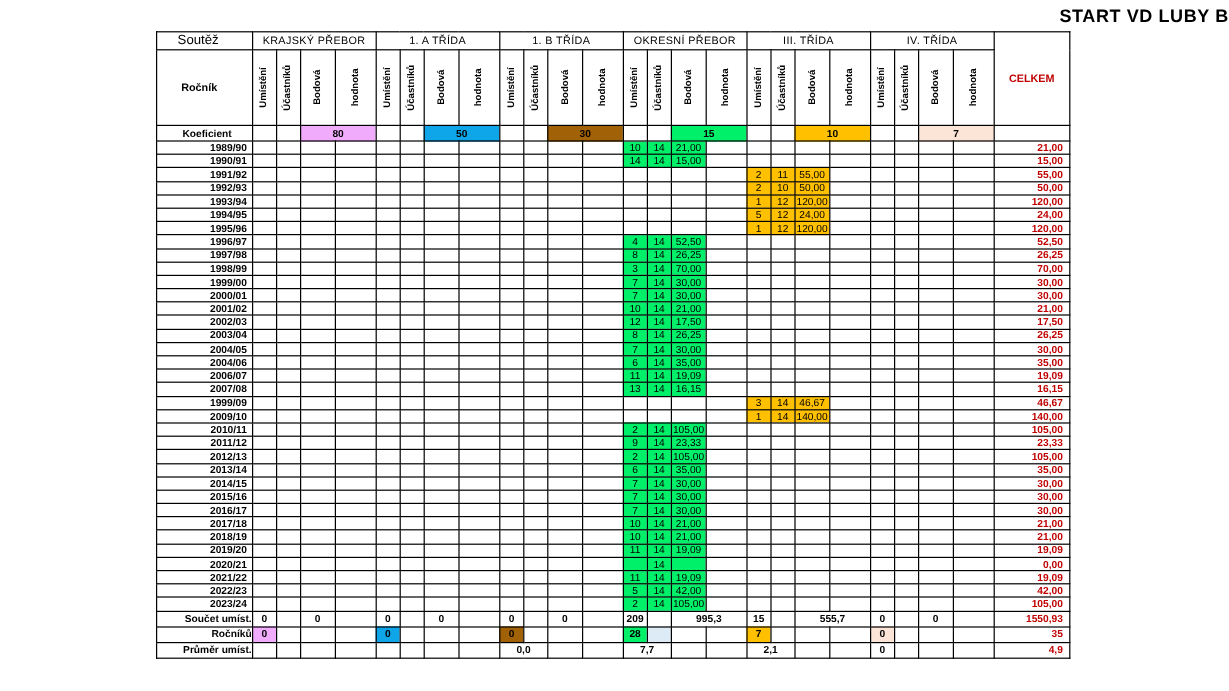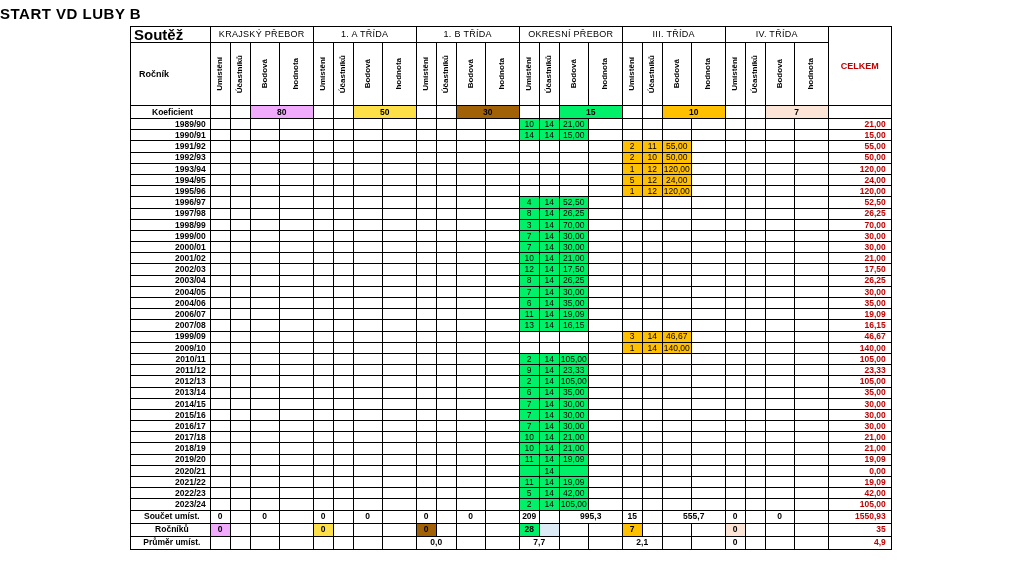--- a/index.html
+++ b/index.html
@@ -2,58 +2,58 @@
 <html><head>
 <meta charset="utf-8">
 <style>
   html,body{margin:0;padding:0;}
   body{
     width:1024px;height:576px;background:#ffffff;
     font-family:"Liberation Sans", sans-serif;
     color:#000;overflow:hidden;
   }
   #title{
-    text-align:left;font-weight:bold;font-size:15px;
+    text-align:right;font-weight:bold;font-size:15px;
     letter-spacing:.5px;padding-top:5px;padding-bottom:4px;
   }
   .wrap{padding-left:130px;}
   table{border-collapse:collapse;table-layout:fixed;}
   td,th{border:1px solid #000;padding:0;font-size:8.5px;text-align:center;
         font-family:"Liberation Sans", sans-serif;line-height:1;}
   
   col.c-year{width:62px;}
   col.c-narrow{width:20px;}
   col.c-bod{width:29px;}
   col.c-hod{width:34px;}
   col.c-total{width:63px;}
 
   .grp{font-weight:normal;font-size:9px;letter-spacing:.3px;height:14px;}
-  .lbl-soutez{font-weight:bold;font-size:15px;text-align:left;padding-left:3px;}
-  .lbl-rocnik{font-weight:bold;font-size:9px;text-align:left;padding-left:8px;}
+  .lbl-soutez{font-weight:normal;font-size:11px;text-align:left;padding-left:17px;}
+  .lbl-rocnik{font-weight:bold;font-size:9px;text-align:left;padding-left:20px;}
   .vert{
     height:62px;
   }
   .vert span{
     display:block;
     writing-mode:vertical-rl;
     transform:rotate(180deg);
     font-size:8px;font-weight:bold;
     white-space:nowrap;margin:0 auto;
   }
   .rowh{height:11.2px;}
   .yearcell{font-weight:bold;font-size:8.5px;text-align:right;padding-right:4px;padding-left:44px;}
   .totalcell{color:#c00000;font-weight:bold;text-align:right;padding-right:5px;font-size:8.5px;}
   .num{font-size:8.5px;}
   .koef{font-weight:bold;height:13px;}
   .foot{font-weight:bold;height:13px;}
-  .footlabel{font-weight:bold;font-size:8.5px;text-align:center;padding-left:3px;}
+  .footlabel{font-weight:bold;font-size:8.5px;text-align:right;padding-left:3px;}
   .celkem{color:#c00000;font-weight:bold;font-size:9px;margin-top:16px;}
   .g{background:#00f06a;}
   .yellow{background:#f0abfc;text-align:center;}
-  .red{background:#fde047;color:#000;}
+  .red{background:#0ea5e9;color:#000;}
   .cyan{background:#a16207;}
   .orange{background:#ffc000;}
   .peach{background:#fce4d6;}
   .ltblue{background:#ddebf7;}
   .lefttext{text-align:left;padding-left:21px;}
 </style>
 </head>
 <body>
 
 <div id="title">START VD LUBY  B</div>

